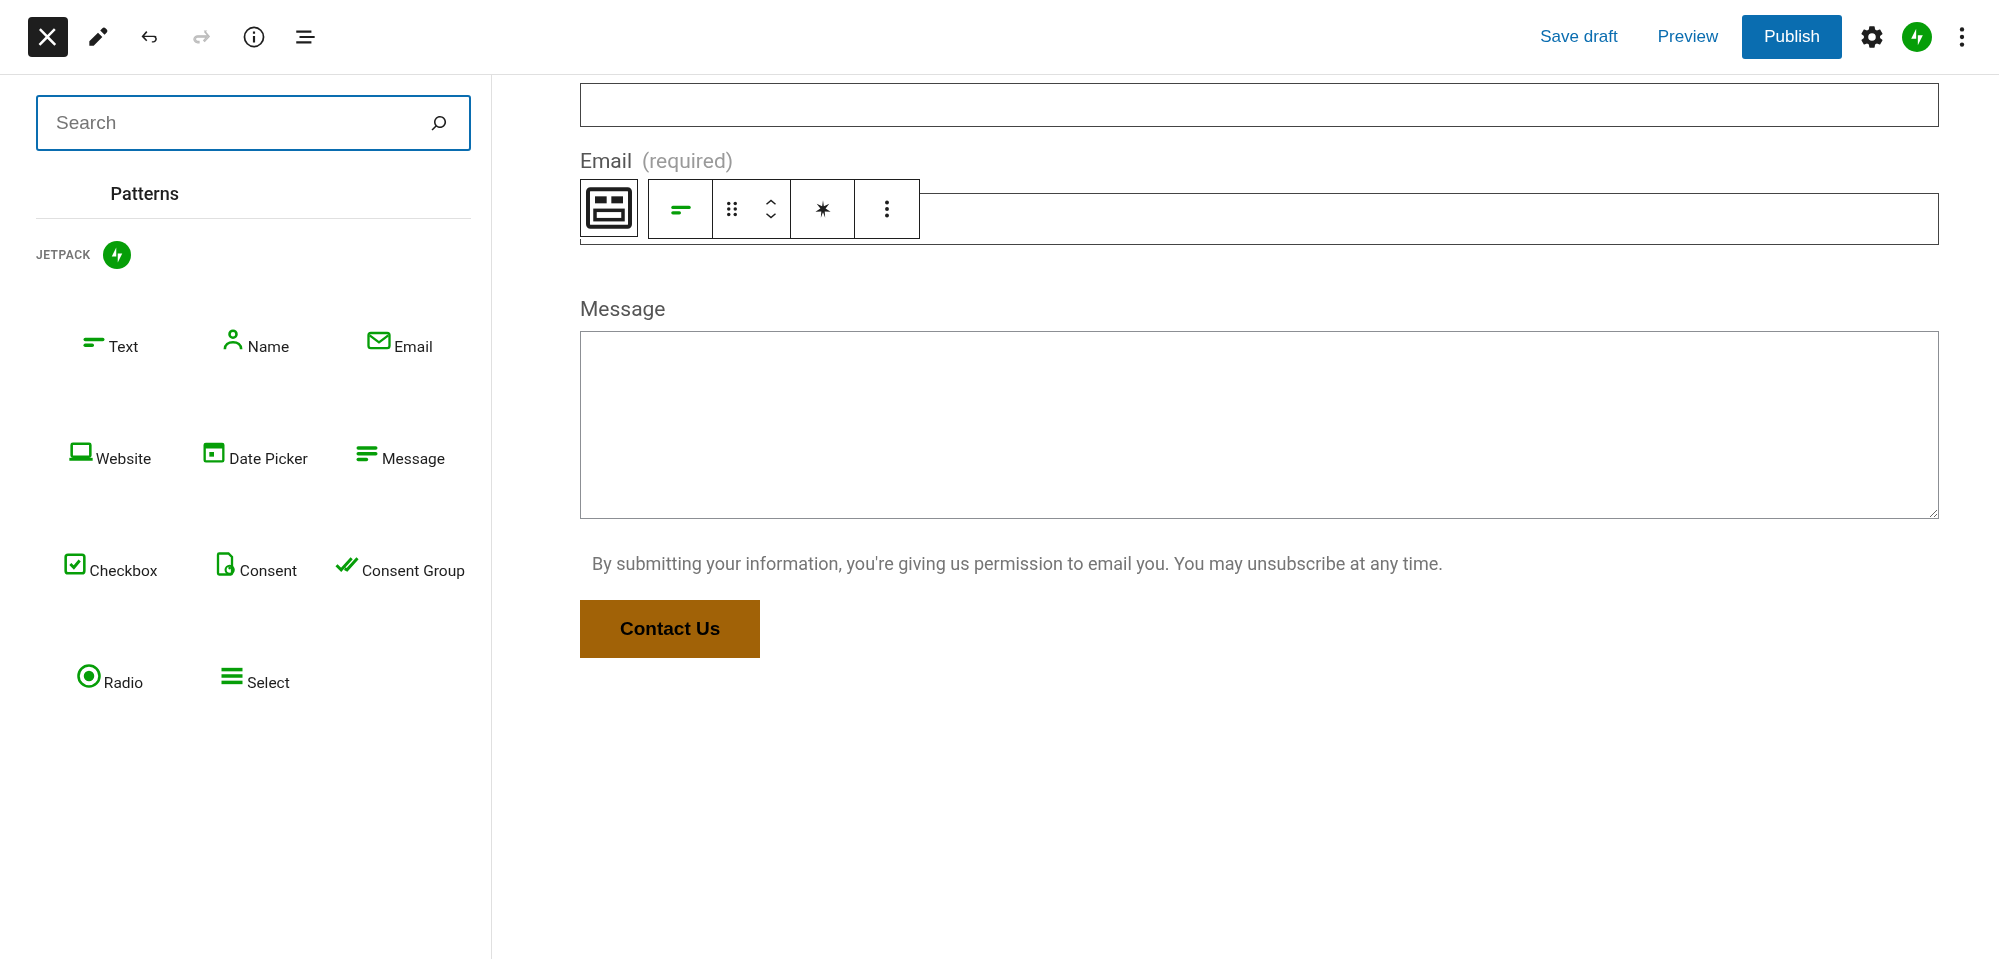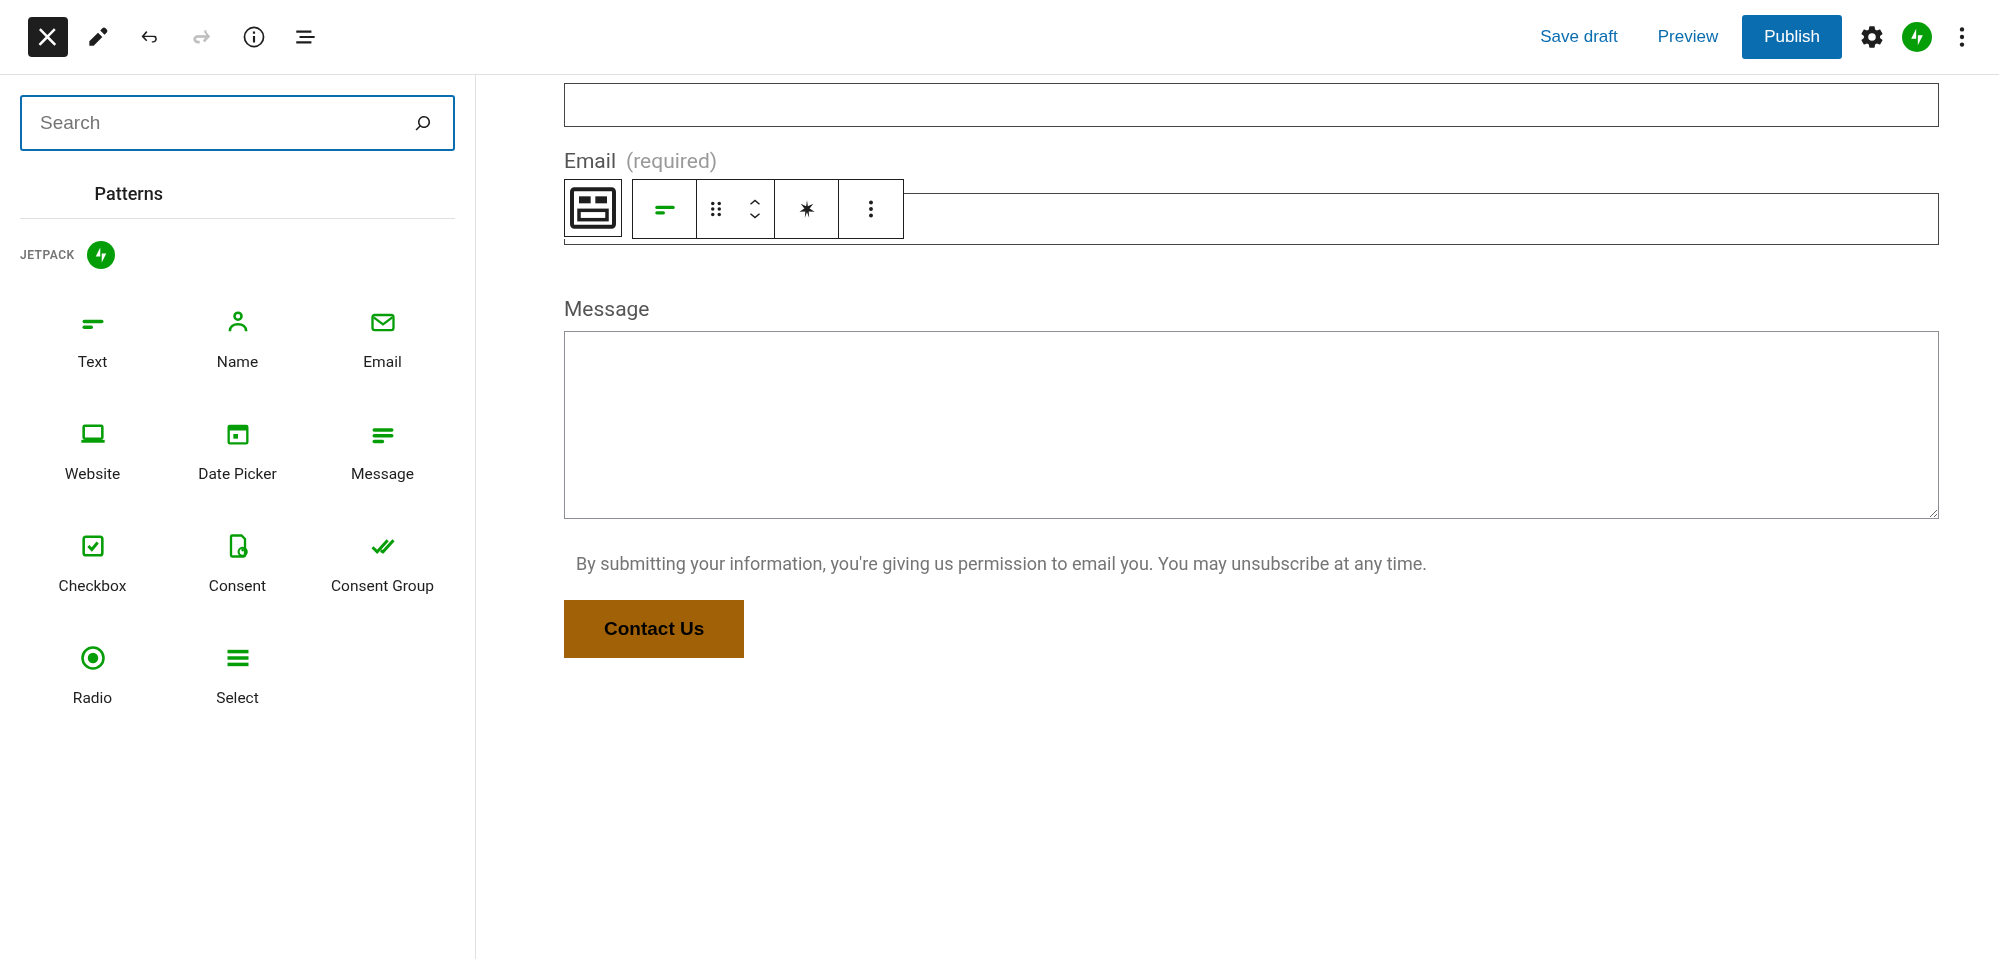--- a/index.html
+++ b/index.html
@@ -13,21 +13,21 @@
 .icon-btn.close { background: #1e1e1e; color: #fff; width: 40px; height: 40px; border-radius: 4px; }
 .icon-btn svg { width: 26px; height: 26px; }
 .icon-btn.disabled svg { fill: #bbb; stroke: #bbb; }
 .text-link { color: #0a6db0; background: none; border: none; font-size: 17px; cursor: pointer; padding: 10px 16px; }
 .btn-primary { background: #0a6db0; color: #fff; border: none; font-size: 17px; padding: 12px 22px; border-radius: 3px; cursor: pointer; font-weight: 500; }
 .jp-badge { width: 30px; height: 30px; background: #069e08; border-radius: 50%; display: inline-flex; align-items: center; justify-content: center; }
 .jp-badge svg { width: 20px; height: 20px; fill: #fff; }
 
 
 .layout { display: flex; height: calc(100vh - 76px); }
-.sidebar { width: 476px; border-right: 1px solid #e0e0e0; padding: 20px 20px 0 20px; }
+.sidebar { width: 476px; border-right: 1px solid #e0e0e0; padding: 20px 20px 0 20px; margin-left: 16px; }
 .main { flex: 1; padding: 0 60px 40px 88px; overflow: auto; }
 
 
 .search-wrap { border: 2px solid #0a6db0; border-radius: 3px; display: flex; align-items: center; padding: 14px 18px; }
 .search-wrap input { flex: 1; border: none; outline: none; font-size: 19px; color: #333; }
 .search-wrap input::placeholder { color: #757575; }
 .search-wrap .sicon { width: 24px; height: 24px; }
 
 
 .tabs { display: flex; margin-top: 18px; border-bottom: 1px solid #e0e0e0; }
@@ -36,21 +36,21 @@
 .tab.inactive { font-weight: 500; color: #1e1e1e; }
 
 
 .sect-head { display: flex; align-items: center; gap: 12px; margin: 22px 0 12px 0; }
 .sect-head-text { text-transform: uppercase; letter-spacing: 0.5px; font-size: 12px; font-weight: 600; color: #757575; }
 .jp-sm { width: 28px; height: 28px; background: #069e08; border-radius: 50%; display: inline-flex; align-items: center; justify-content: center; }
 .jp-sm svg { width: 18px; height: 18px; fill: #fff; }
 
 
 .block-grid { display: grid; grid-template-columns: repeat(3, 1fr); gap: 0; }
-.block-item { display: flex; flex-direction: column; align-items: center; justify-content: center; height: 112px; cursor: pointer; border-radius: 4px; padding-top: 6px; }
+.block-item { display: flex; align-items: center; justify-content: center; height: 112px; cursor: pointer; border-radius: 4px; padding-top: 6px; }
 .block-icon { width: 30px; height: 30px; display: flex; align-items: center; justify-content: center; color: #069e08; }
 .block-icon svg { width: 28px; height: 28px; }
 .block-label { font-size: 15.5px; margin-top: 16px; text-align: center; line-height: 1.25; }
 
 
 .field-group { margin-bottom: 22px; }
 .field-label { font-size: 21px; color: #555; margin-bottom: 10px; display: flex; gap: 10px; }
 .field-label .req { color: #9a9a9a; }
 .text-input { width: 100%; border: 1px solid #444; height: 52px; padding: 8px 12px; font-size: 18px; }
 .name-input { height: 44px; }

